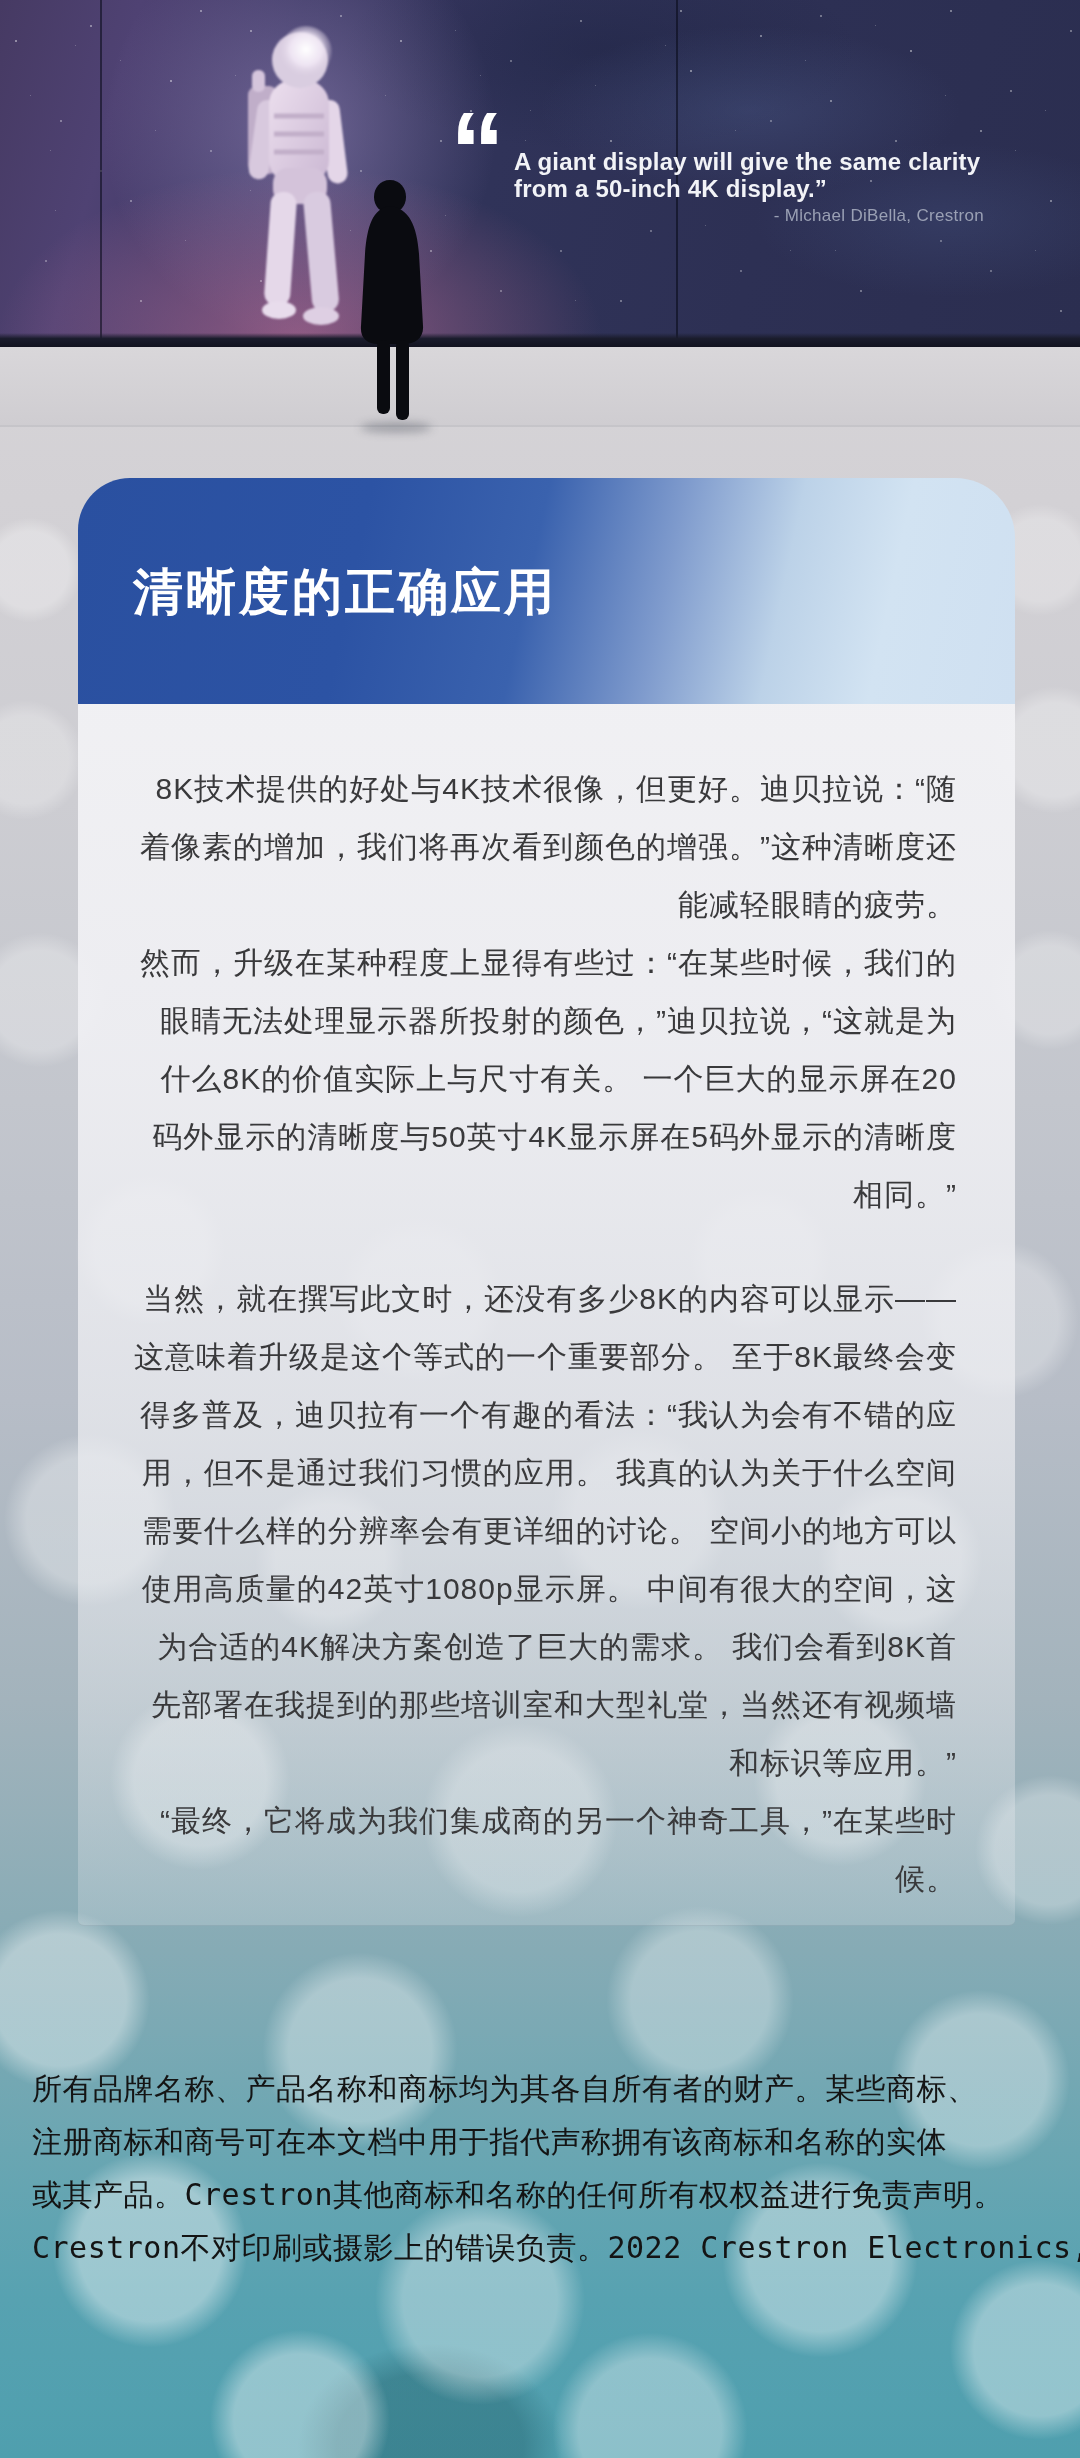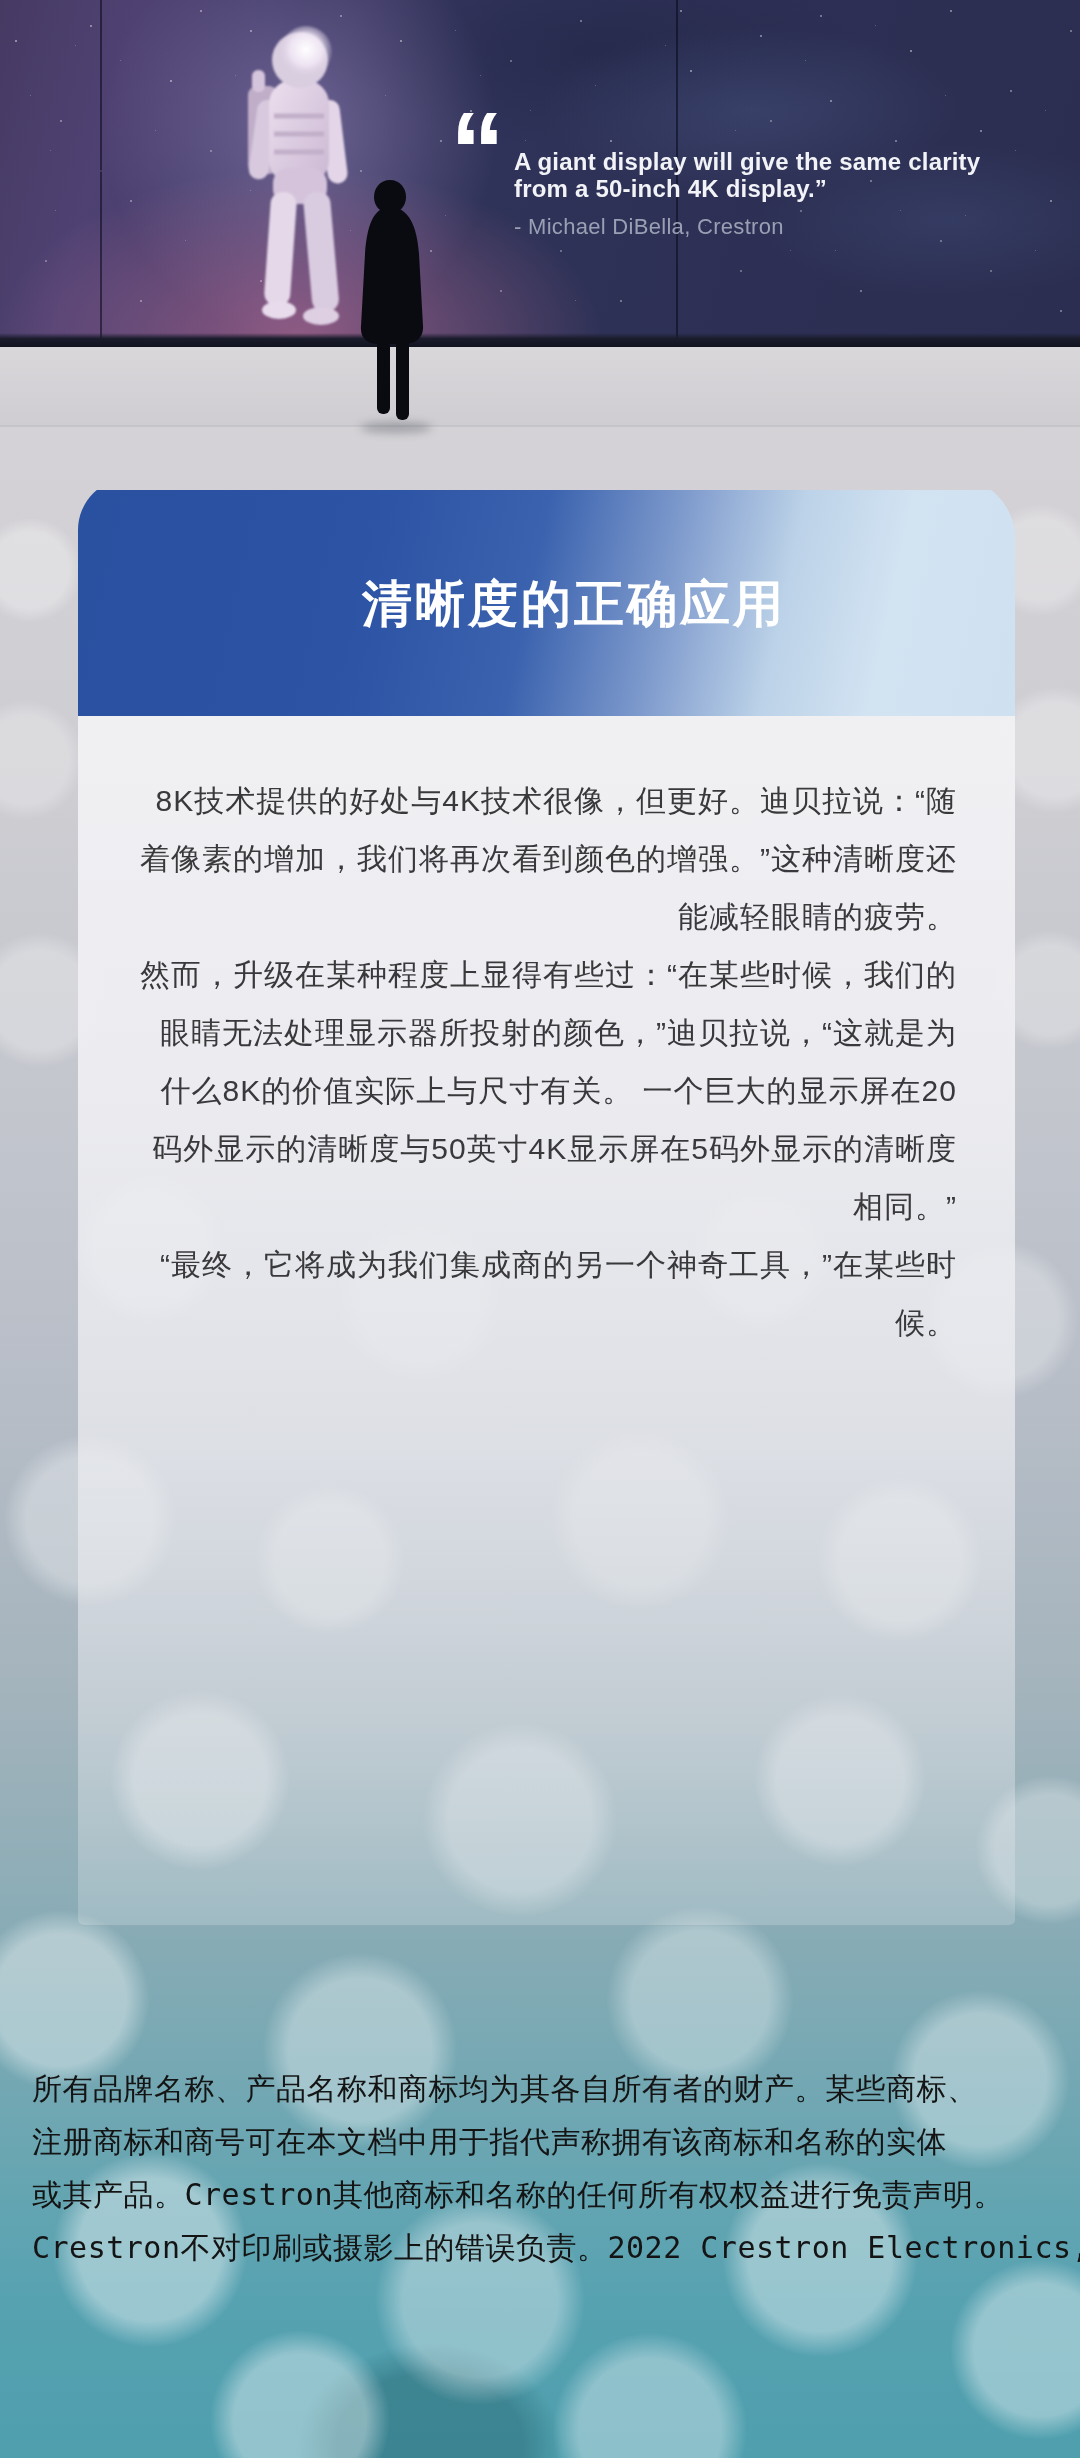--- a/index.html
+++ b/index.html
@@ -66,41 +66,41 @@
     box-shadow:30px 95px rgba(255,255,255,.3),75px 45px rgba(255,255,255,.3),155px 130px rgba(255,255,255,.3),235px 75px rgba(255,255,255,.3),310px 40px rgba(255,255,255,.3),385px 95px rgba(255,255,255,.3),455px 30px rgba(255,255,255,.3),525px 140px rgba(255,255,255,.3),595px 85px rgba(255,255,255,.3),665px 45px rgba(255,255,255,.3),735px 130px rgba(255,255,255,.3),805px 60px rgba(255,255,255,.3),875px 25px rgba(255,255,255,.3),945px 95px rgba(255,255,255,.3),1015px 150px rgba(255,255,255,.3),55px 210px rgba(255,255,255,.3),185px 240px rgba(255,255,255,.3),315px 260px rgba(255,255,255,.3),445px 215px rgba(255,255,255,.3),575px 300px rgba(255,255,255,.3),705px 225px rgba(255,255,255,.3),835px 250px rgba(255,255,255,.3),965px 215px rgba(255,255,255,.3),1035px 250px rgba(255,255,255,.3),120px 60px rgba(255,255,255,.3),480px 75px rgba(255,255,255,.3),900px 210px rgba(255,255,255,.3),250px 190px rgba(255,255,255,.3),530px 110px rgba(255,255,255,.3),790px 250px rgba(255,255,255,.3),1045px 110px rgba(255,255,255,.3),350px 230px rgba(255,255,255,.3),615px 180px rgba(255,255,255,.3),50px 150px rgba(255,255,255,.3),920px 160px rgba(255,255,255,.3);}
   .seam{position:absolute;top:0;width:2px;height:347px;background:rgba(8,10,22,.55);}
   .seam.s1{left:100px}.seam.s2{left:676px}
   .astronaut{position:absolute;left:222px;top:20px;filter:blur(1px);}
   .quote-mark{
     position:absolute;left:450px;top:96px;width:90px;
     font-size:110px;font-weight:bold;color:#ffffff;line-height:1;
   }
   .quote{position:absolute;left:514px;top:148px;width:470px;}
   .quote-line{font-size:24px;font-weight:bold;color:#f2f3f7;line-height:27px;letter-spacing:.2px;}
-  .attribution{margin-top:12px;font-size:22px;color:#9aa0b4;letter-spacing:.3px;}
+  .attribution{margin-top:4px;font-size:17px;color:#9aa0b4;letter-spacing:.3px;text-align:right;}
   
   .wall{position:absolute;left:0;top:347px;width:1080px;height:78px;
     background:linear-gradient(180deg,#d9d7da,#cfcdd1);}
   .floor-line{position:absolute;left:0;top:425px;width:1080px;height:2px;background:rgba(90,95,110,.12);}
   .person{position:absolute;left:357px;top:178px;}
   .person-shadow{position:absolute;left:360px;top:422px;width:72px;height:11px;border-radius:50%;
     background:rgba(30,35,50,.28);filter:blur(4px);}
   
   .card{
     position:absolute;left:78px;top:478px;width:937px;height:1447px;
     border-radius:52px 60px 6px 6px;overflow:hidden;
     border-bottom:1px solid rgba(160,170,180,.30);
   }
   .card-header{
     height:226px;
     background:linear-gradient(102deg,#2a50a0 0%,#2c53a4 30%,#3a62ae 48%,#7f9bcd 62%,#bcd2e8 74%,#d2e3f2 85%,#cfe0f1 100%);
   }
   .card-title{
-    margin:12px;padding:86px 0 0 55px;
-    font-size:50px;font-weight:bold;color:#ffffff;letter-spacing:3px;line-height:56px;text-align:center;
+    margin:0;padding:86px 0 0 55px;
+    font-size:50px;font-weight:bold;color:#ffffff;letter-spacing:3px;line-height:56px;
   }
   .card-body{
     height:1221px;padding:56px 58px 0 55px;box-sizing:border-box;
     background:linear-gradient(180deg,rgba(241,241,244,.98) 0%,rgba(239,239,243,.92) 30%,rgba(236,237,241,.72) 60%,rgba(234,236,240,.45) 82%,rgba(232,235,240,.22) 100%);
     text-align:right;
   }
   .card-body p{margin:0;font-size:30px;line-height:58px;color:#39393b;letter-spacing:1px;}
   .card-body p.gap{margin-top:46px;}
   
   .footer{position:absolute;left:32px;top:2062px;width:1030px;}
@@ -168,20 +168,21 @@
     <rect x="39" y="162" width="13" height="80" rx="6" fill="#0a0b10"></rect>
   </svg>
 
   <div class="card">
     <div class="card-header">
       <h1 class="card-title">清晰度的正确应用</h1>
     </div>
     <div class="card-body">
       <p>8K技术提供的好处与4K技术很像，但更好。迪贝拉说：“随着像素的增加，我们将再次看到颜色的增强。”这种清晰度还能减轻眼睛的疲劳。</p>
       <p>然而，升级在某种程度上显得有些过：“在某些时候，我们的眼睛无法处理显示器所投射的颜色，”迪贝拉说，“这就是为什么8K的价值实际上与尺寸有关。 一个巨大的显示屏在20码外显示的清晰度与50英寸4K显示屏在5码外显示的清晰度相同。”</p>
+      <p class="gap">当然，就在撰写此文时，还没有多少8K的内容可以显示——这意味着升级是这个等式的一个重要部分。 至于8K最终会变得多普及，迪贝拉有一个有趣的看法：“我认为会有不错的应用，但不是通过我们习惯的应用。 我真的认为关于什么空间需要什么样的分辨率会有更详细的讨论。 空间小的地方可以使用高质量的42英寸1080p显示屏。 中间有很大的空间，这为合适的4K解决方案创造了巨大的需求。 我们会看到8K首先部署在我提到的那些培训室和大型礼堂，当然还有视频墙和标识等应用。”</p>
       <p>“最终，它将成为我们集成商的另一个神奇工具，”在某些时候。</p>
     </div>
   </div>
 
   <div class="footer">
     <div class="footer-line">所有品牌名称、产品名称和商标均为其各自所有者的财产。某些商标、</div>
     <div class="footer-line">注册商标和商号可在本文档中用于指代声称拥有该商标和名称的实体</div>
     <div class="footer-line">或其产品。Crestron其他商标和名称的任何所有权权益进行免责声明。</div>
     <div class="footer-line">Crestron不对印刷或摄影上的错误负责。2022 Crestron Electronics,</div>
   </div>

